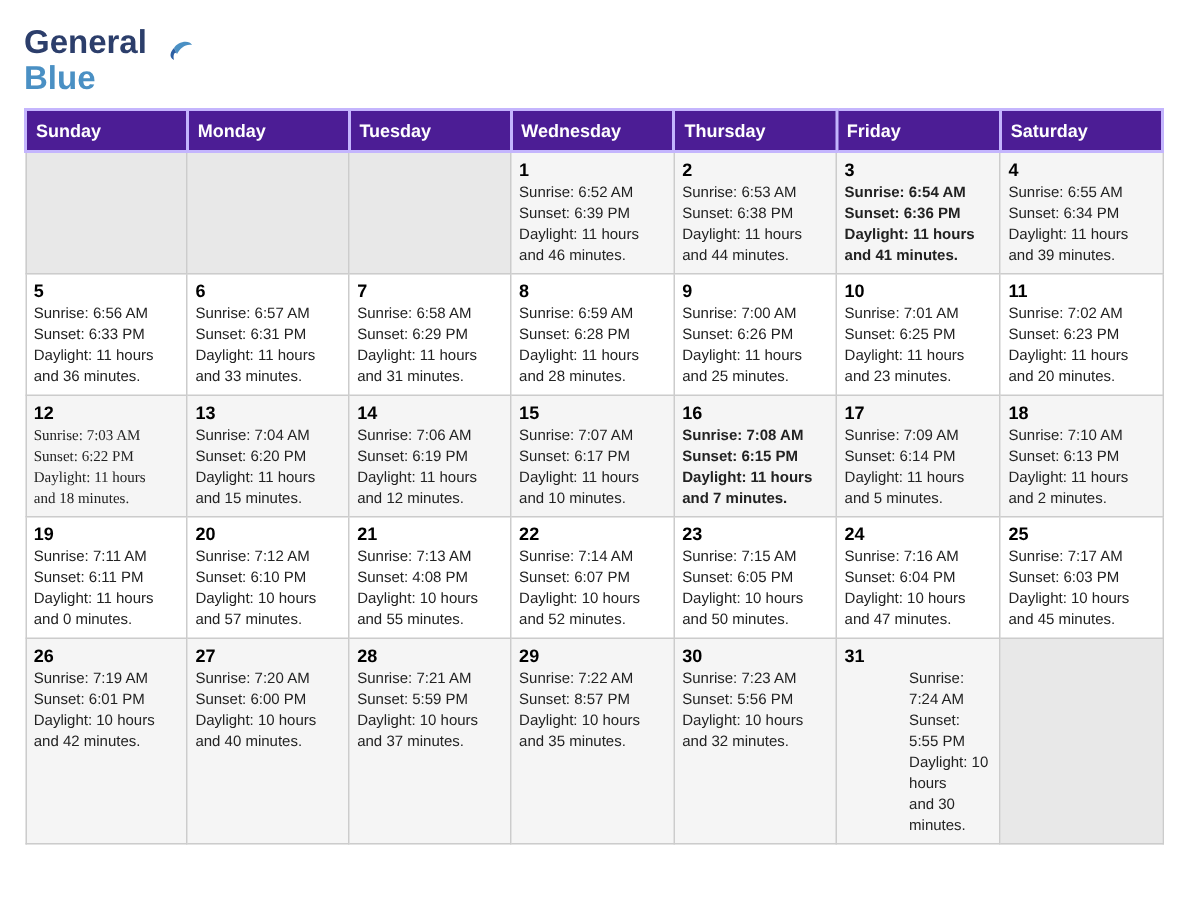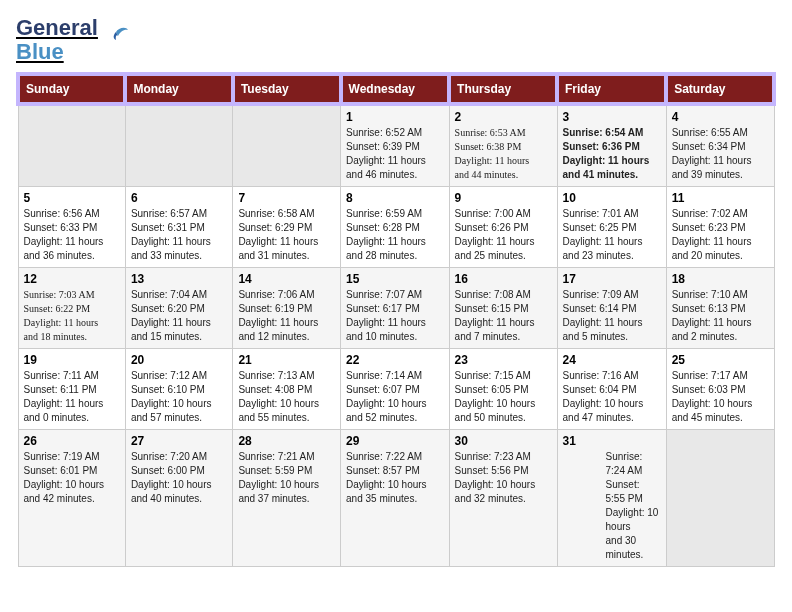--- a/index.html
+++ b/index.html
@@ -41,27 +41,27 @@
     .calendar-subtitle {
       font-size: 15px;
       color: #555;
     }
     table {
       width: 100%;
       border-collapse: collapse;
       font-size: 10.5px;
     }
     thead th {
-      background-color: #7f1d1d;
+      background-color: #4c1d95;
       color: #fff;
       text-align: left;
       padding: 6px 6px;
       font-size: 12px;
       font-weight: bold;
-      border: 4px solid #c4b5fd;
+      border: 2px solid #c4b5fd;
     }
     tbody td {
       border: 1px solid #ccc;
       vertical-align: top;
       padding: 4px 5px;
       width: 110px;
       min-height: 80px;
       background: #fff;
     }
     tbody tr:nth-child(odd) td {
@@ -83,21 +83,21 @@
     }
     .empty-cell {
       background: #e8e8e8 !important;
     }
   </style>
 </head>
 <body>
 
 <div class="header">
   <div class="logo">
-    <div style="display:flex;align-items:center;gap:2px;text-decoration:underline;">
+    <div style="display:flex;align-items:center;gap:2px;">
       <span class="logo-text">General<br><span style="color:#4a90c4">Blue</span></span>
       <svg width="28" height="28" viewBox="0 0 28 28" style="margin-left:2px;margin-top:-4px;">
         <path d="M14 8 C16 4, 24 2, 26 6 C22 5, 18 8, 16 12 Z" fill="#4a90c4"></path>
         <path d="M14 8 C12 10, 10 14, 14 16 C13 12, 15 10, 16 12 Z" fill="#2c5fa3"></path>
       </svg>
     </div>
   </div>
   <div class="title-block">
     <div class="calendar-title"></div>
     <div class="calendar-subtitle"></div>
@@ -123,21 +123,21 @@
         <td class="empty-cell"></td>
         <td>
           <span class="day-number">1</span>
           <div class="day-info" style="white-space: pre-line;">Sunrise: 6:52 AM
 Sunset: 6:39 PM
 Daylight: 11 hours
 and 46 minutes.</div>
         </td>
         <td>
           <span class="day-number">2</span>
-          <div class="day-info" style="white-space: pre-line; font-family: Liberation Serif, serif;">Sunrise: 6:53 AM
+          <div class="day-info" style="white-space: pre-line;">Sunrise: 6:53 AM
 Sunset: 6:38 PM
 Daylight: 11 hours
 and 44 minutes.</div>
         </td>
         <td>
           <span class="day-number">3</span>
           <div class="day-info" style="white-space: pre-line; font-weight: bold;">Sunrise: 6:54 AM
 Sunset: 6:36 PM
 Daylight: 11 hours
 and 41 minutes.</div>
@@ -225,21 +225,21 @@
         </td>
         <td>
           <span class="day-number">15</span>
           <div class="day-info" style="white-space: pre-line;">Sunrise: 7:07 AM
 Sunset: 6:17 PM
 Daylight: 11 hours
 and 10 minutes.</div>
         </td>
         <td>
           <span class="day-number">16</span>
-          <div class="day-info" style="white-space: pre-line;">Sunrise: 7:08 AM
+          <div class="day-info" style="white-space: pre-line; font-weight: bold;">Sunrise: 7:08 AM
 Sunset: 6:15 PM
 Daylight: 11 hours
 and 7 minutes.</div>
         </td>
         <td>
           <span class="day-number">17</span>
           <div class="day-info" style="white-space: pre-line;">Sunrise: 7:09 AM
 Sunset: 6:14 PM
 Daylight: 11 hours
 and 5 minutes.</div>

